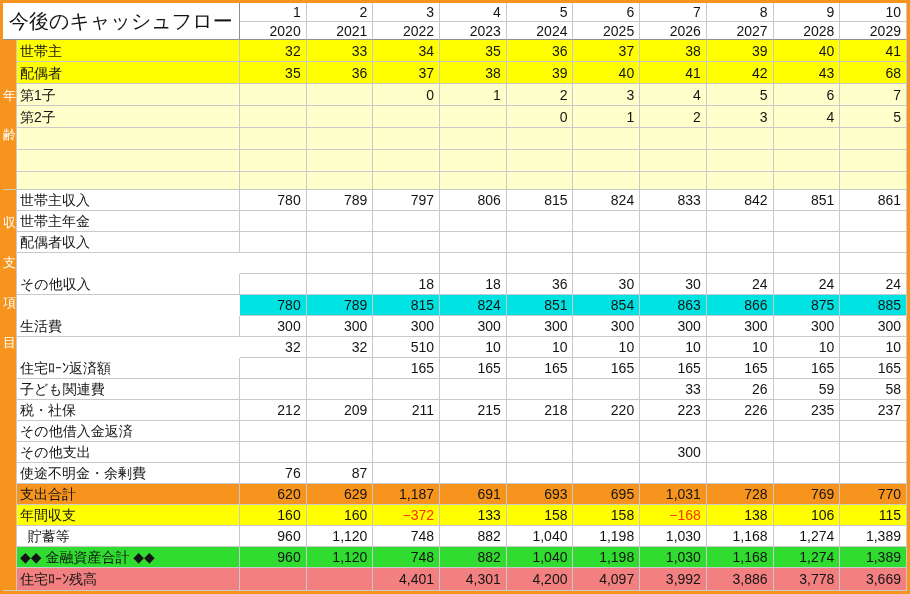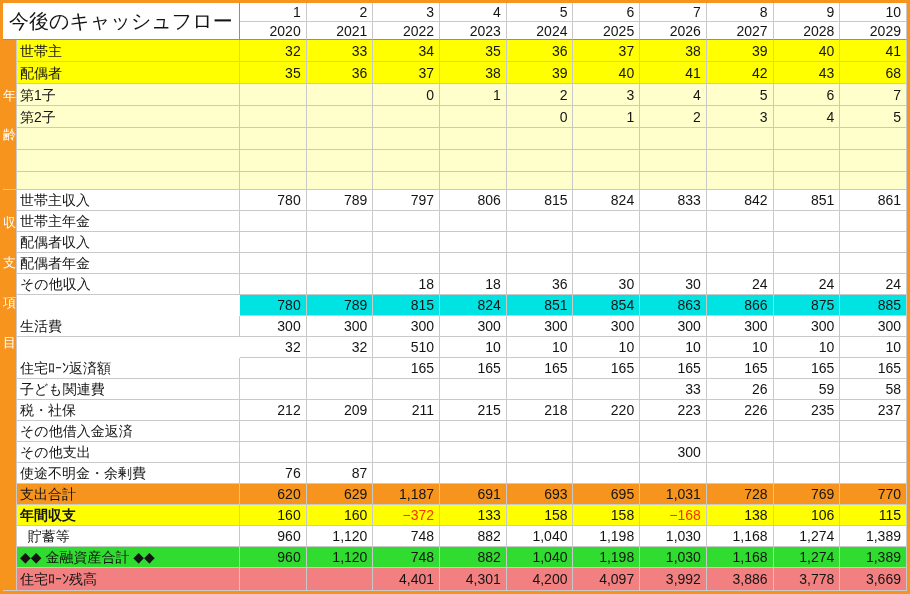--- a/index.html
+++ b/index.html
@@ -196,21 +196,20 @@
       <div class="c num bg-white" style="grid-area: 12 / 3;"></div>
       <div class="c num bg-white" style="grid-area: 12 / 4;"></div>
       <div class="c num bg-white" style="grid-area: 12 / 5;"></div>
       <div class="c num bg-white" style="grid-area: 12 / 6;"></div>
       <div class="c num bg-white" style="grid-area: 12 / 7;"></div>
       <div class="c num bg-white" style="grid-area: 12 / 8;"></div>
       <div class="c num bg-white" style="grid-area: 12 / 9;"></div>
       <div class="c num bg-white" style="grid-area: 12 / 10;"></div>
       <div class="c num bg-white" style="grid-area: 12 / 11;"></div>
       <div class="c num bg-white" style="grid-area: 12 / 12;"></div>
-      <div class="c lbl bg-white" style="grid-area: 13 / 2;">配偶者年金</div>
       <div class="c num bg-white" style="grid-area: 13 / 3;"></div>
       <div class="c num bg-white" style="grid-area: 13 / 4;"></div>
       <div class="c num bg-white" style="grid-area: 13 / 5;"></div>
       <div class="c num bg-white" style="grid-area: 13 / 6;"></div>
       <div class="c num bg-white" style="grid-area: 13 / 7;"></div>
       <div class="c num bg-white" style="grid-area: 13 / 8;"></div>
       <div class="c num bg-white" style="grid-area: 13 / 9;"></div>
       <div class="c num bg-white" style="grid-area: 13 / 10;"></div>
       <div class="c num bg-white" style="grid-area: 13 / 11;"></div>
       <div class="c num bg-white" style="grid-area: 13 / 12;"></div>
@@ -326,21 +325,21 @@
       <div class="c num bg-orange" style="grid-area: 24 / 3;">620</div>
       <div class="c num bg-orange" style="grid-area: 24 / 4;">629</div>
       <div class="c num bg-orange" style="grid-area: 24 / 5;">1,187</div>
       <div class="c num bg-orange" style="grid-area: 24 / 6;">691</div>
       <div class="c num bg-orange" style="grid-area: 24 / 7;">693</div>
       <div class="c num bg-orange" style="grid-area: 24 / 8;">695</div>
       <div class="c num bg-orange" style="grid-area: 24 / 9;">1,031</div>
       <div class="c num bg-orange" style="grid-area: 24 / 10;">728</div>
       <div class="c num bg-orange" style="grid-area: 24 / 11;">769</div>
       <div class="c num bg-orange" style="grid-area: 24 / 12;">770</div>
-      <div class="c lbl bg-yellow" style="grid-area: 25 / 2; font-weight: bold;">年間収支</div>
+      <div class="c lbl bg-yellow" style="grid-area: 25 / 2;">年間収支</div>
       <div class="c num bg-yellow" style="grid-area: 25 / 3;">160</div>
       <div class="c num bg-yellow" style="grid-area: 25 / 4;">160</div>
       <div class="c num bg-yellow neg" style="grid-area: 25 / 5;">−372</div>
       <div class="c num bg-yellow" style="grid-area: 25 / 6;">133</div>
       <div class="c num bg-yellow" style="grid-area: 25 / 7;">158</div>
       <div class="c num bg-yellow" style="grid-area: 25 / 8;">158</div>
       <div class="c num bg-yellow neg" style="grid-area: 25 / 9;">−168</div>
       <div class="c num bg-yellow" style="grid-area: 25 / 10;">138</div>
       <div class="c num bg-yellow" style="grid-area: 25 / 11;">106</div>
       <div class="c num bg-yellow" style="grid-area: 25 / 12;">115</div>

